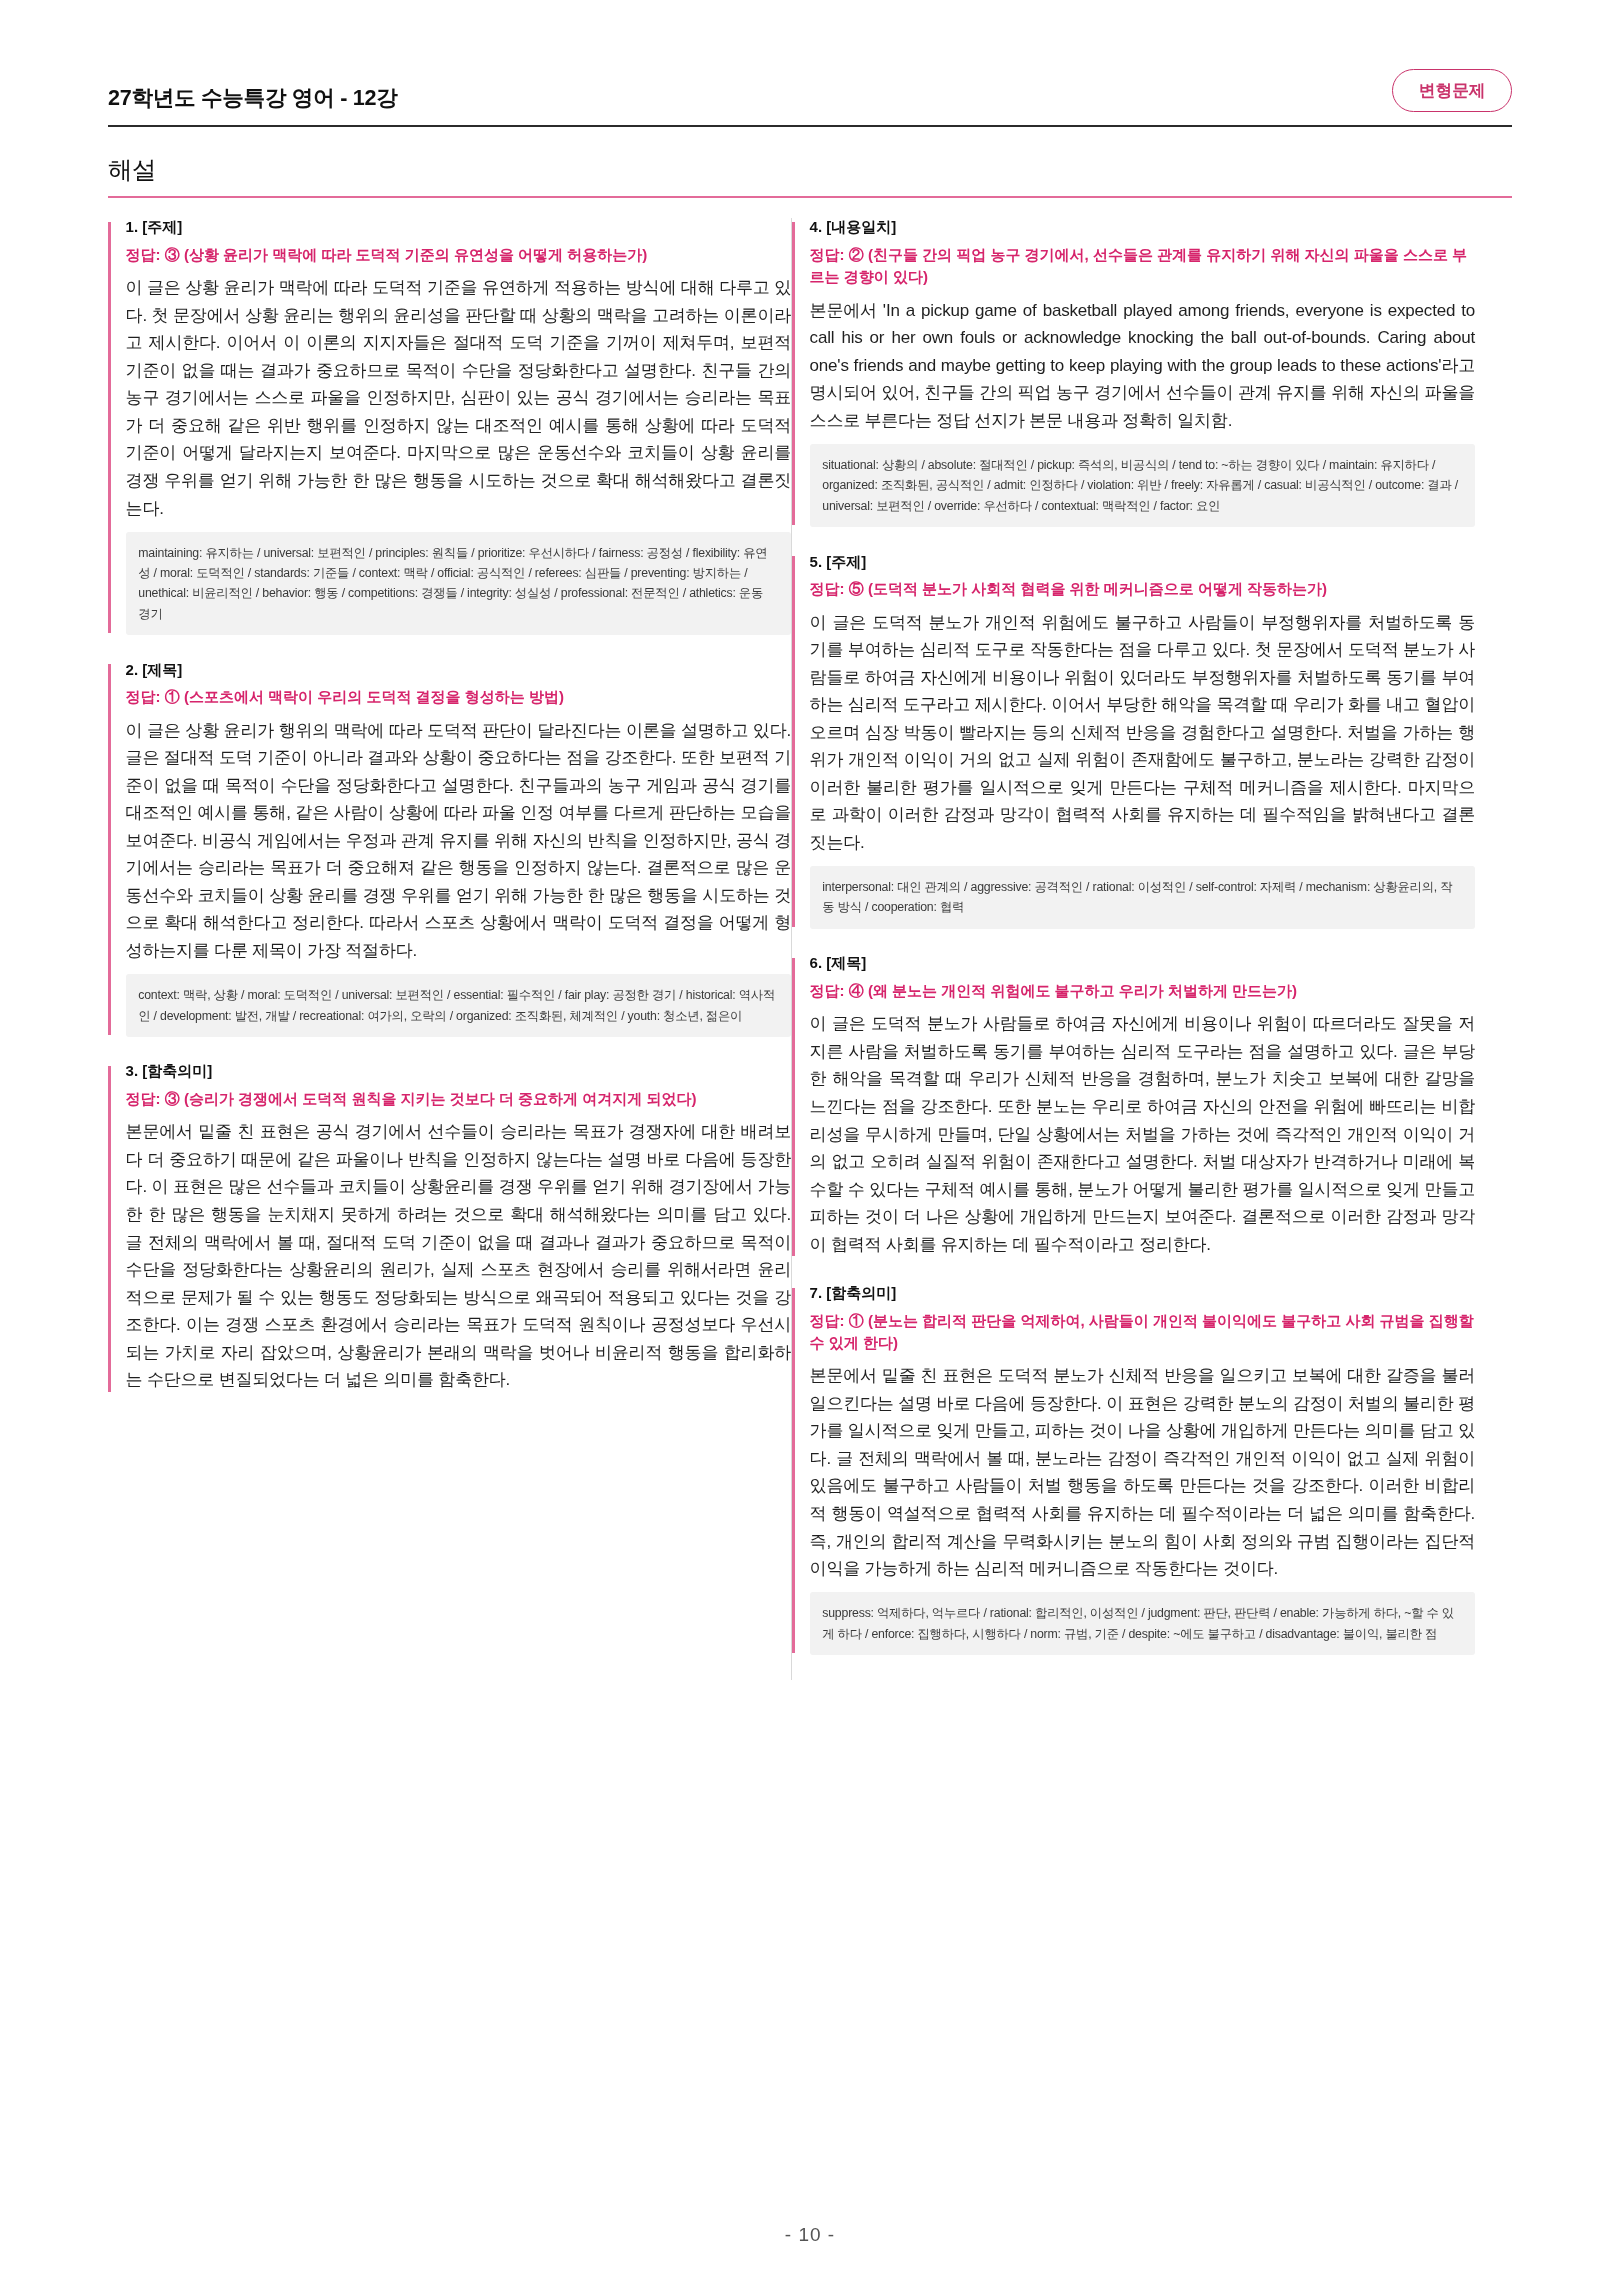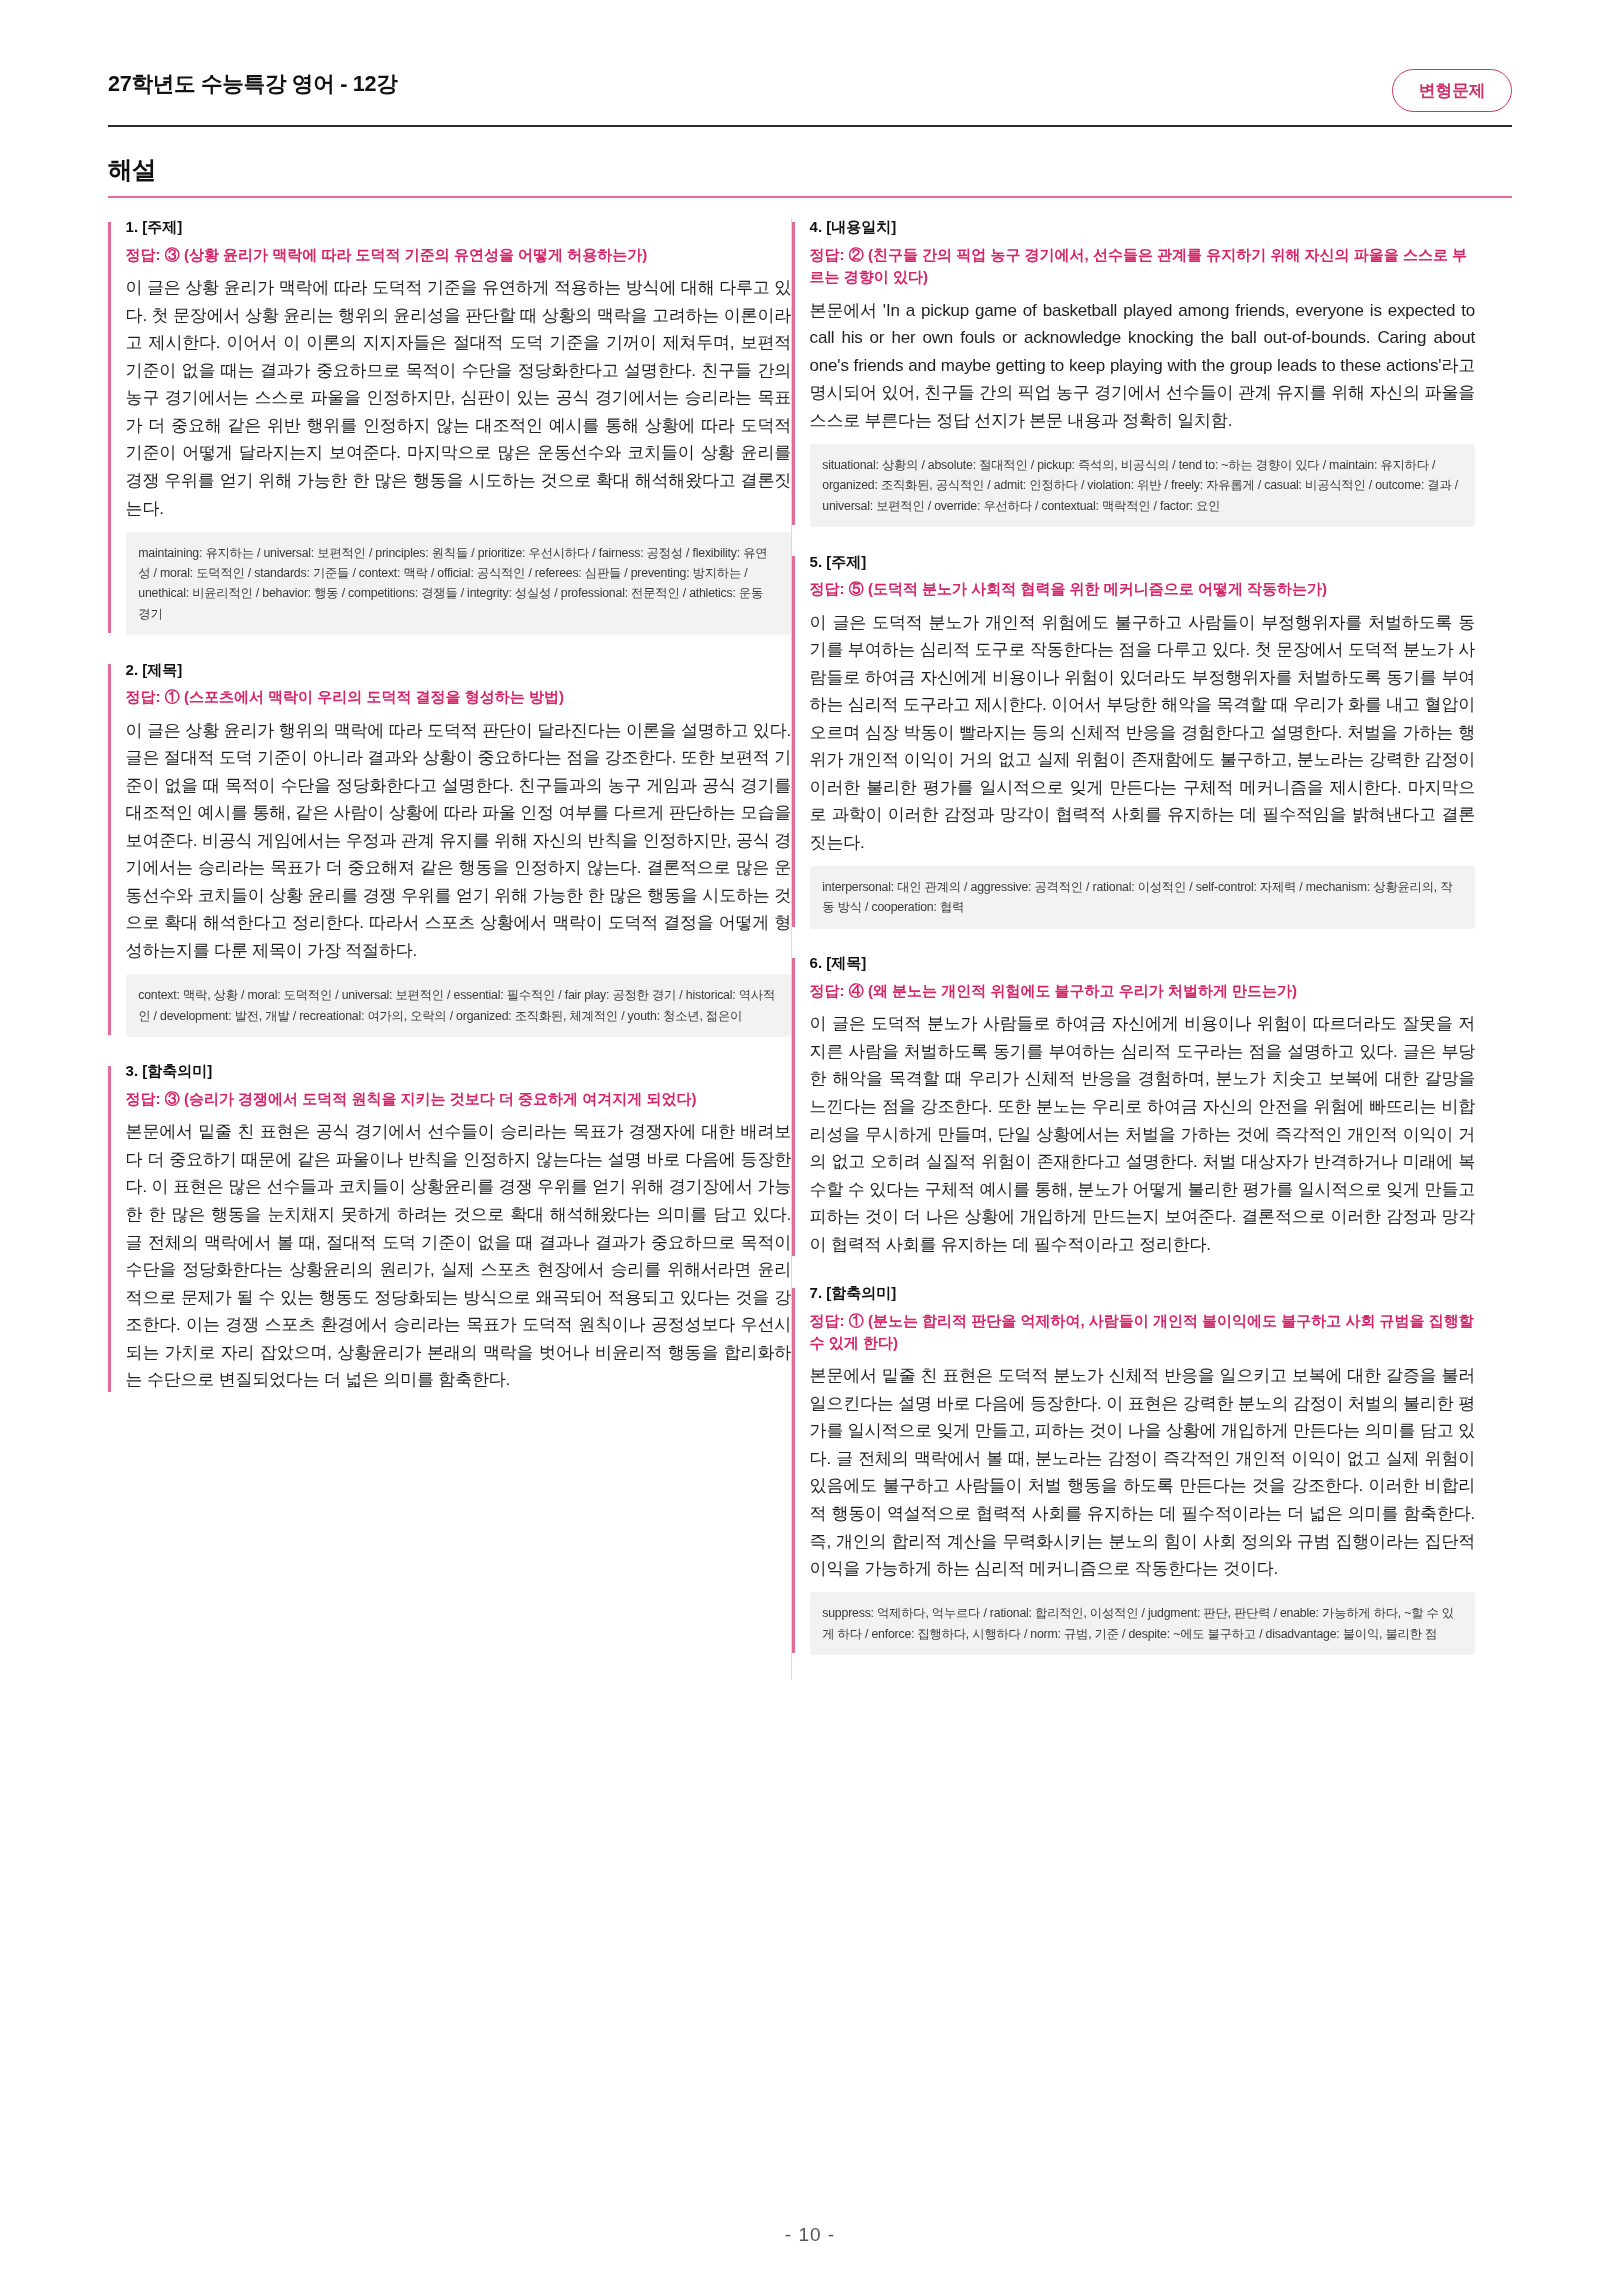--- a/index.html
+++ b/index.html
@@ -17,21 +17,21 @@
   .page {
     position: relative;
     width: 1620px;
     height: 2293px;
     box-sizing: border-box;
     padding: 69px 108px 0 108px;
   }
   
   .header {
     display: flex;
-    align-items: flex-start;
+    align-items: flex-end;
     justify-content: space-between;
     padding-bottom: 13.7px;
     border-bottom: 2px solid #2b2b2b;
   }
   .header-title {
     font-size: 21.6px;
     font-weight: bold;
     letter-spacing: -0.3px;
     color: #111;
   }
@@ -42,21 +42,21 @@
     font-size: 16.7px;
     font-weight: bold;
     padding: 8.8px 25.5px;
     background: #fff;
     white-space: nowrap;
   }
   
   .section-title {
     margin-top: 25.5px;
     font-size: 24.5px;
-    font-weight: bold;
+    font-weight: normal;
     color: #111;
     letter-spacing: -0.5px;
   }
   .section-rule {
     margin-top: 9.8px;
     height: 2.9px;
     background: #e36b99;
     width: 100%;
   }
   

